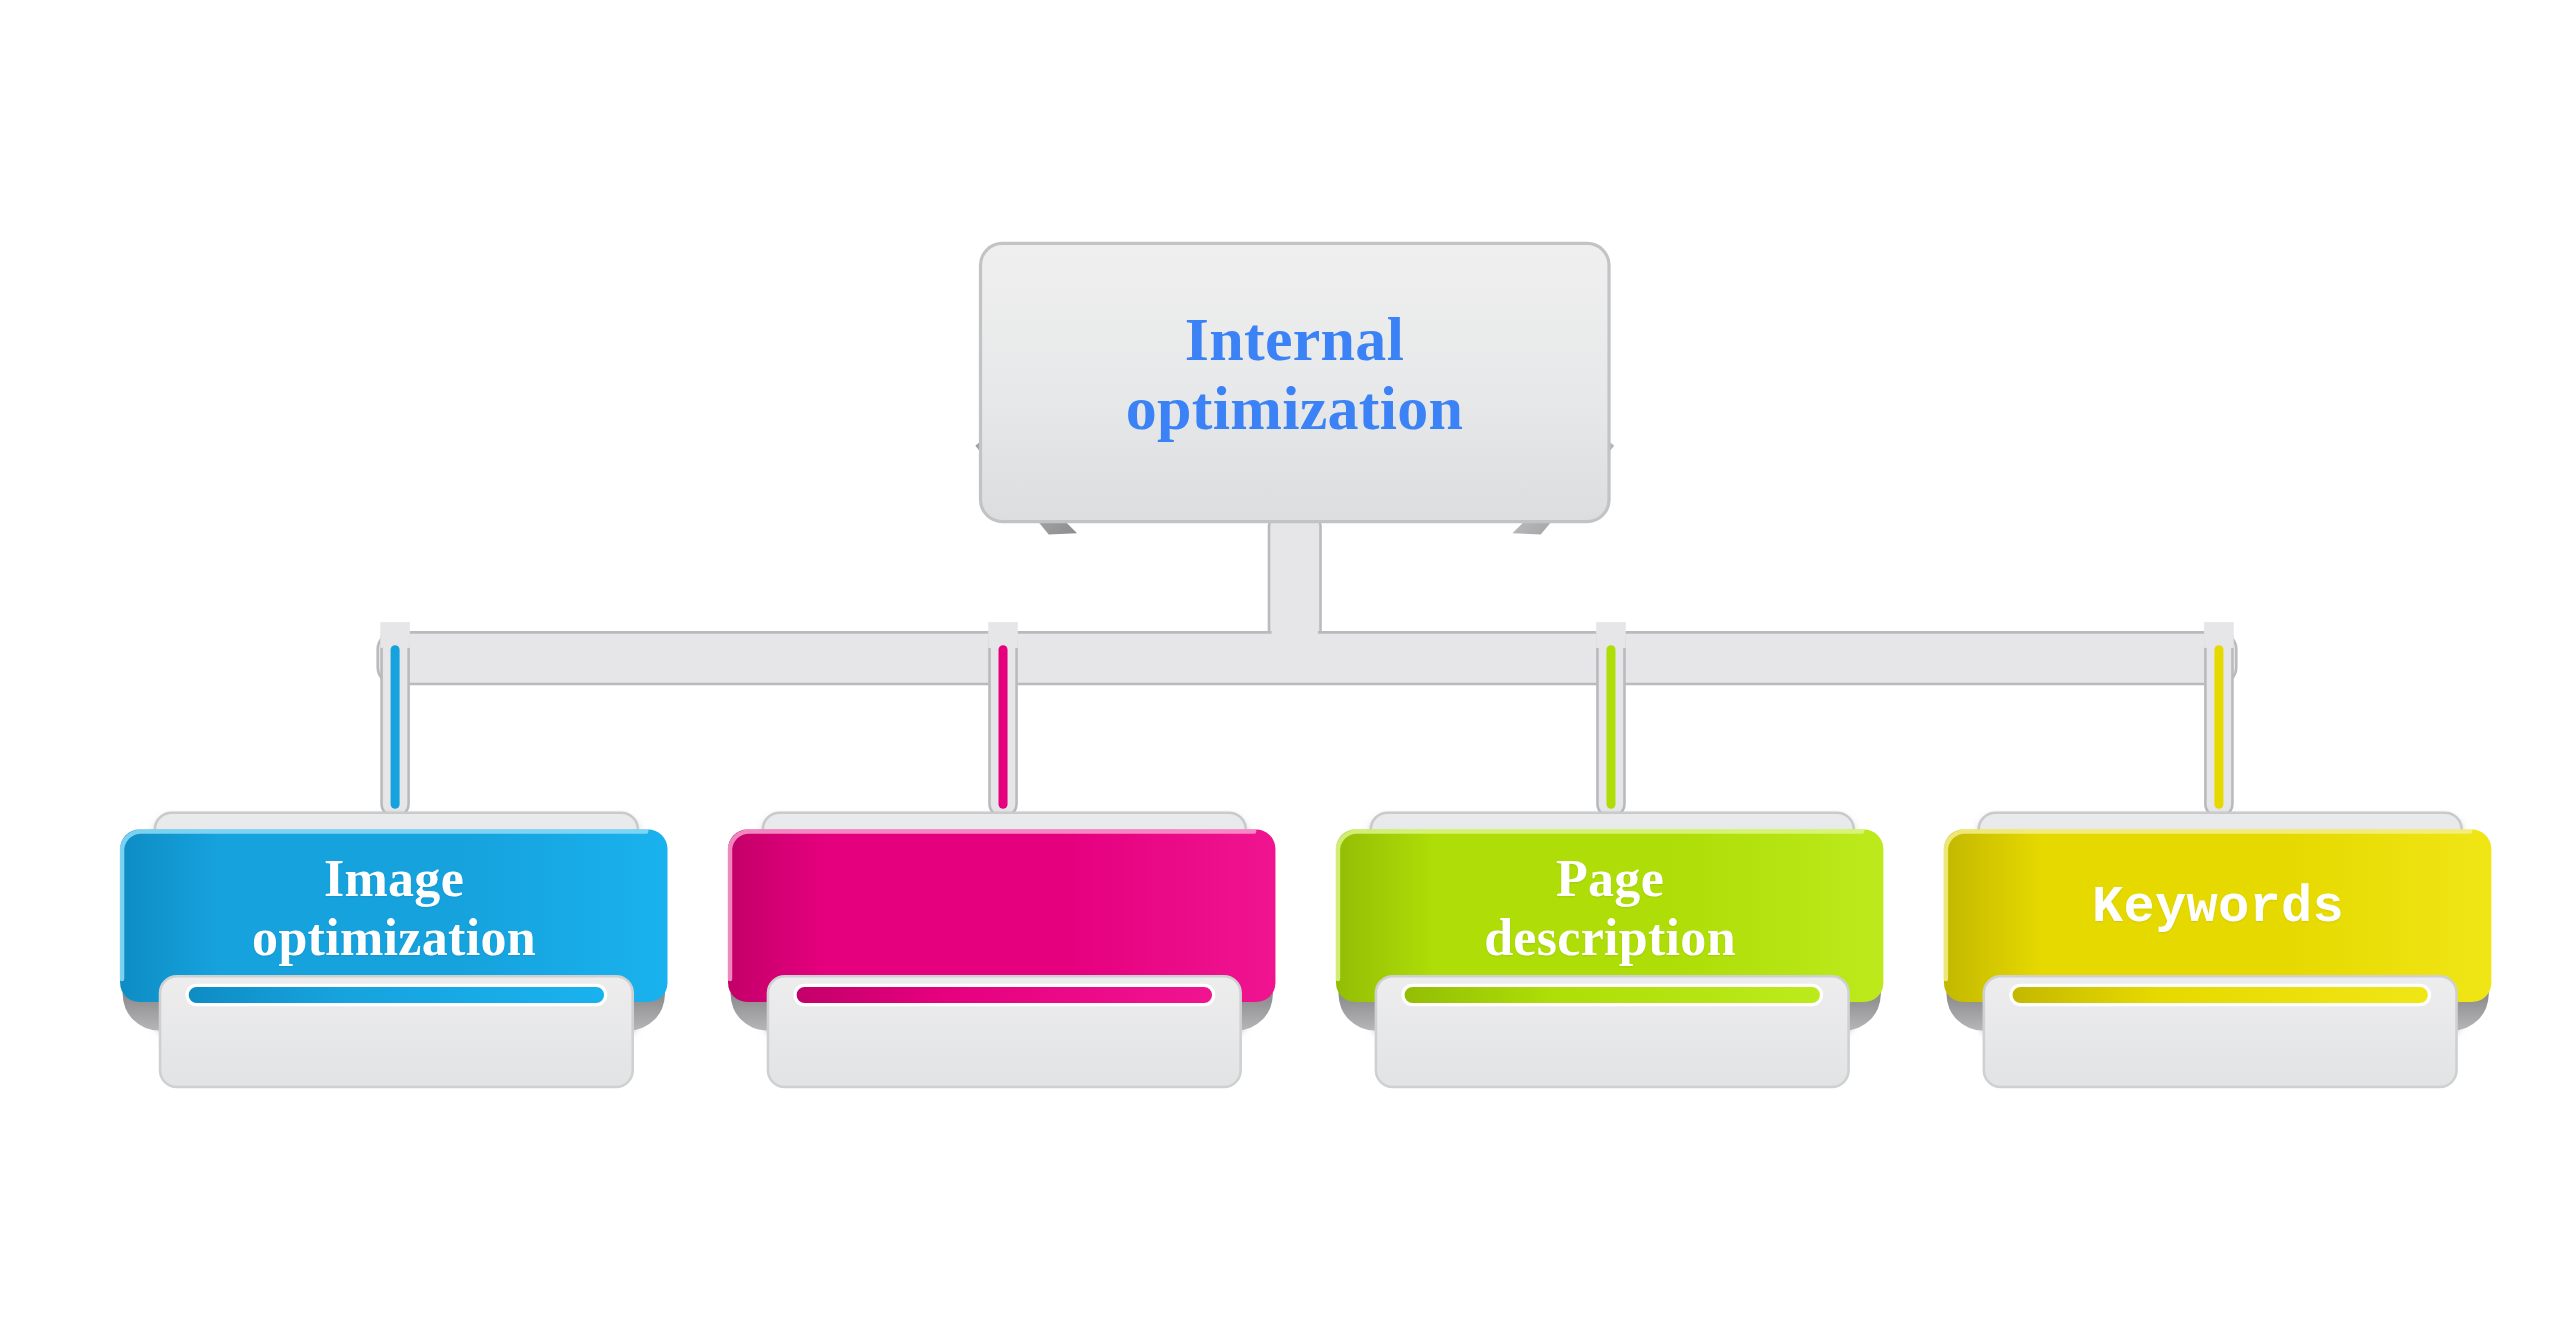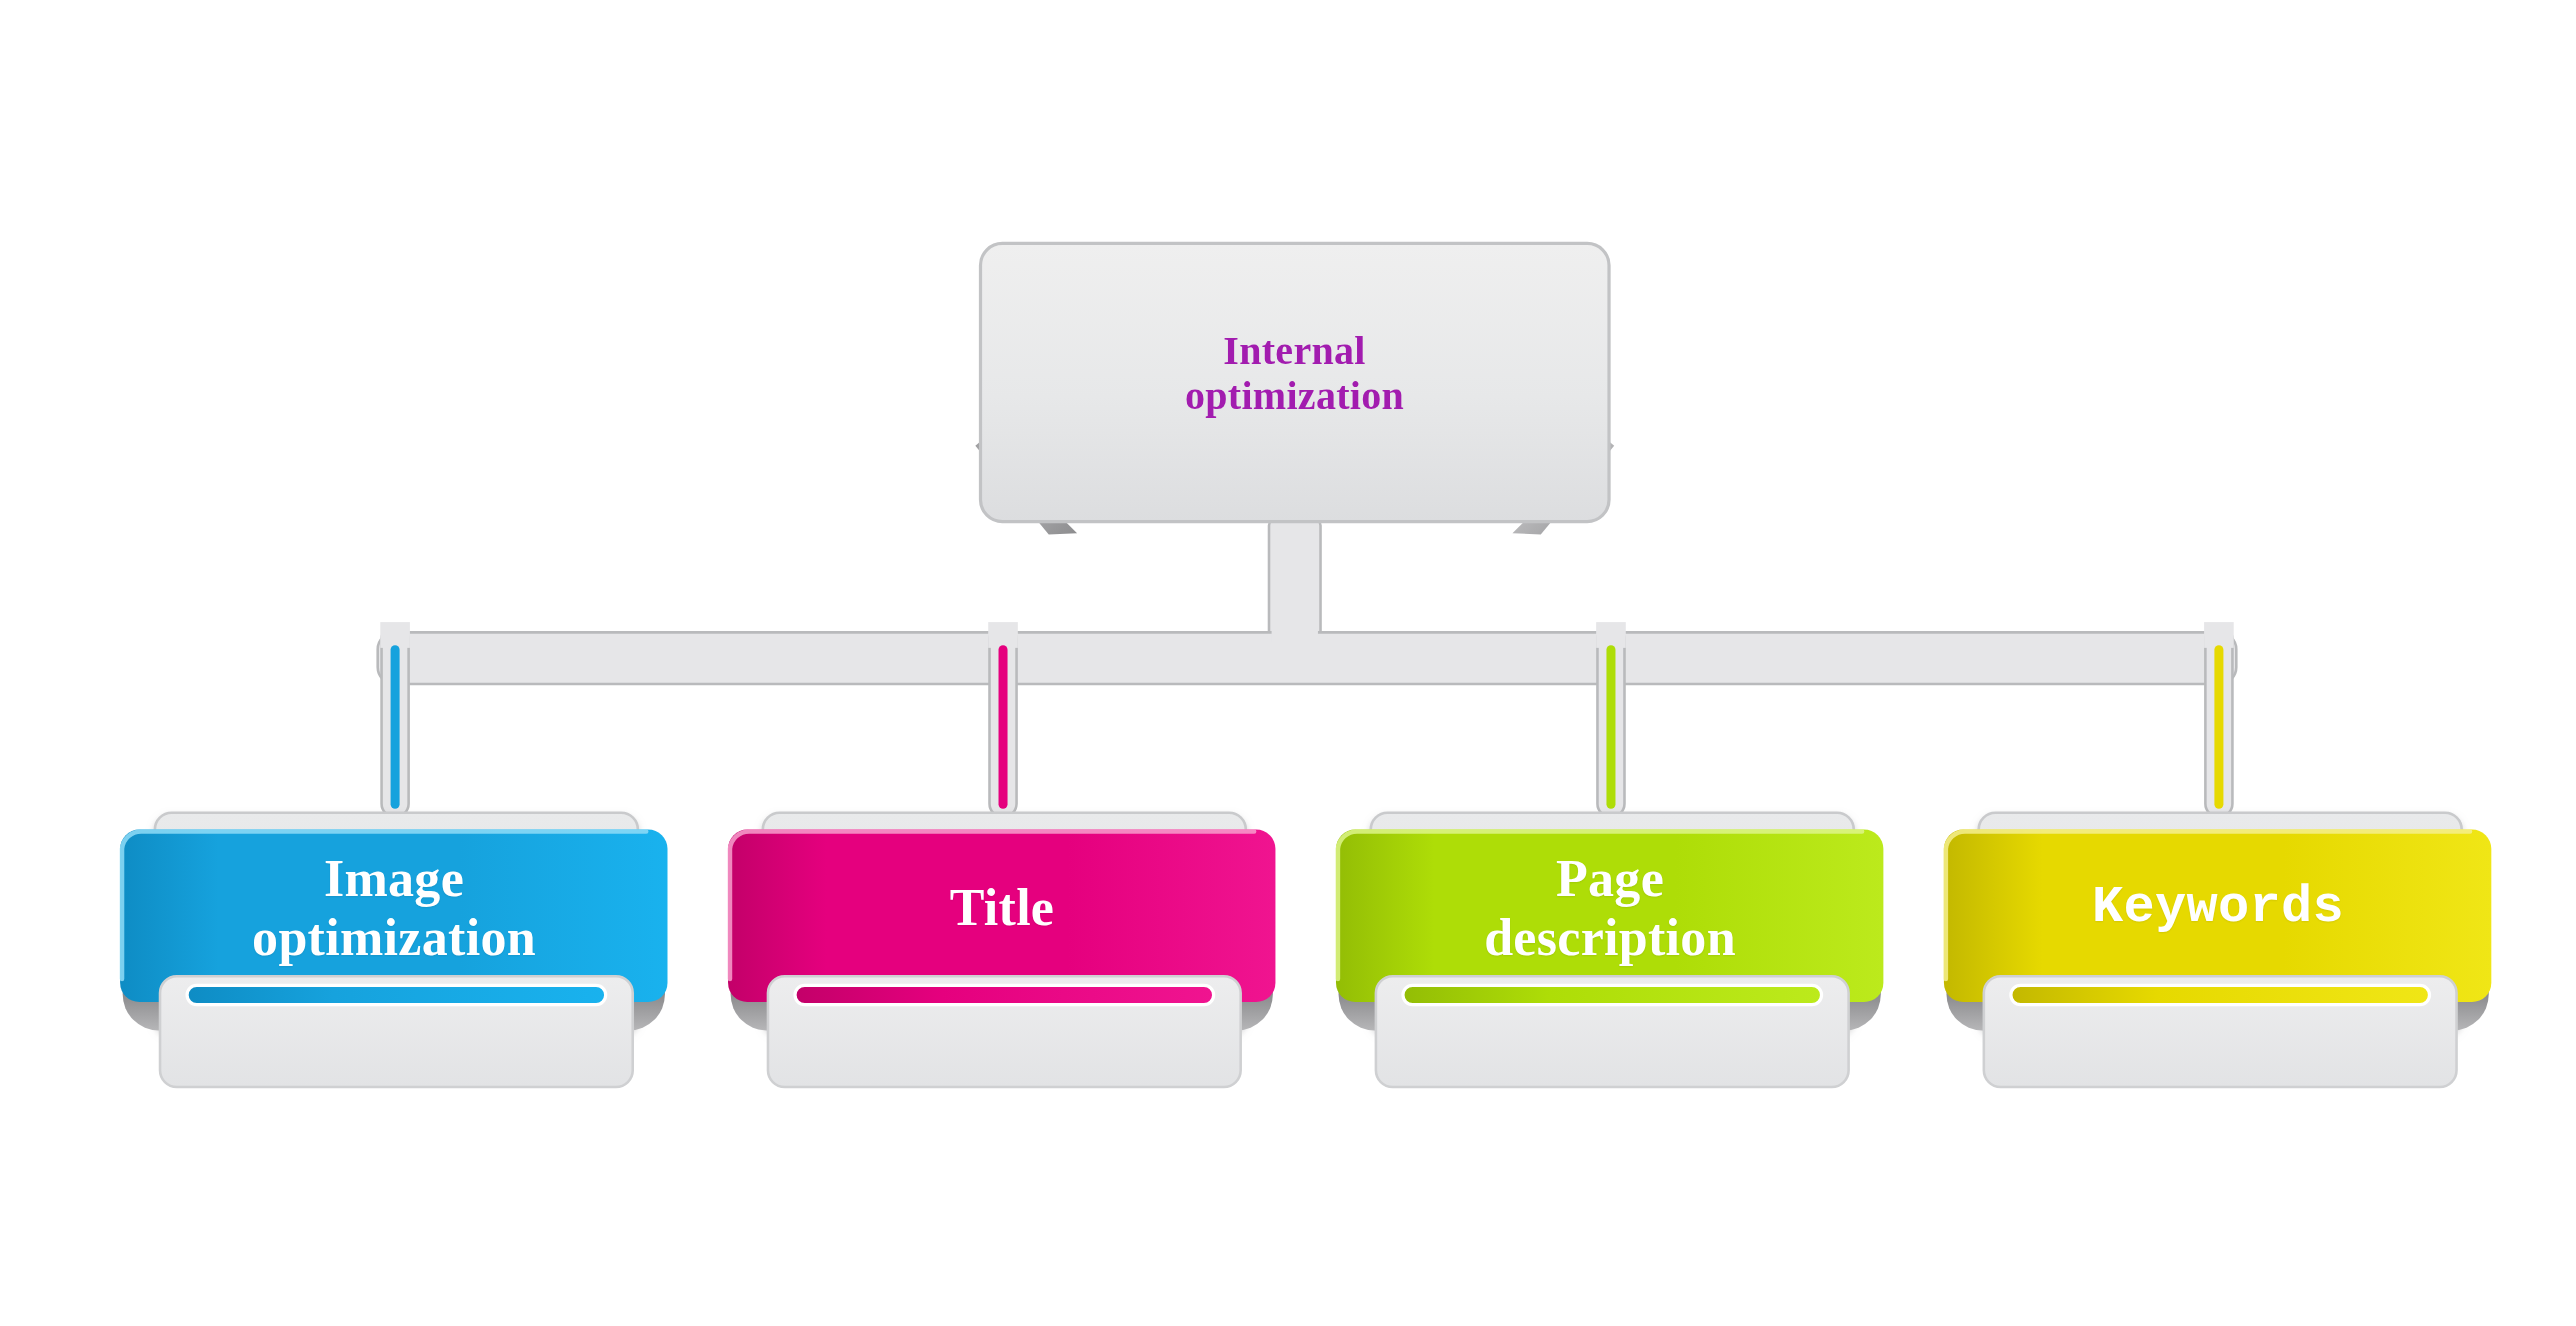--- a/index.html
+++ b/index.html
@@ -35,22 +35,22 @@
     justify-content: center;
     text-align: center;
     line-height: 1.12;
     font-family: "Liberation Serif", "DejaVu Serif", serif;
     font-weight: bold;
     white-space: pre-line;
     pointer-events: none;
     user-select: none;
   }
   #root-label {
-    color: #a21caf;
-    font-size: 40px;
+    color: #3b82f6;
+    font-size: 62px;
     letter-spacing: 0.3px;
   }
   .child-label {
     color: #ffffff;
     font-size: 52px;
     letter-spacing: 0.3px;
     text-shadow: 0 1.3px 1.9px rgba(0,0,0,0.08);
   }
 </style>
 </head>
@@ -220,21 +220,20 @@
         </g>
       </g>
   </svg>
 
   <div class="node-label" id="root-label" style="left: 980px; top: 243px; width: 629px; height: 262px;">Internal
 optimization</div>
 
   <div class="node-label child-label" id="child-label-0" style="left: 120px; top: 830px; width: 548px; height: 157px; color: rgb(255, 255, 255);">Image
 optimization</div>
 
-  <div class="node-label child-label" id="child-label-1" style="left: 728px; top: 830px; width: 548px; height: 157px; color: rgb(255, 255, 255);">Title</div>
 
   <div class="node-label child-label" id="child-label-2" style="left: 1336px; top: 830px; width: 548px; height: 157px; color: rgb(255, 255, 255);">Page
 description</div>
 
   <div class="node-label child-label" id="child-label-3" style="left: 1944px; top: 830px; width: 548px; height: 157px; color: rgb(255, 255, 255); font-family: Liberation Mono, monospace;">Keywords</div>
 
 </div>
 
 
 </body></html>

